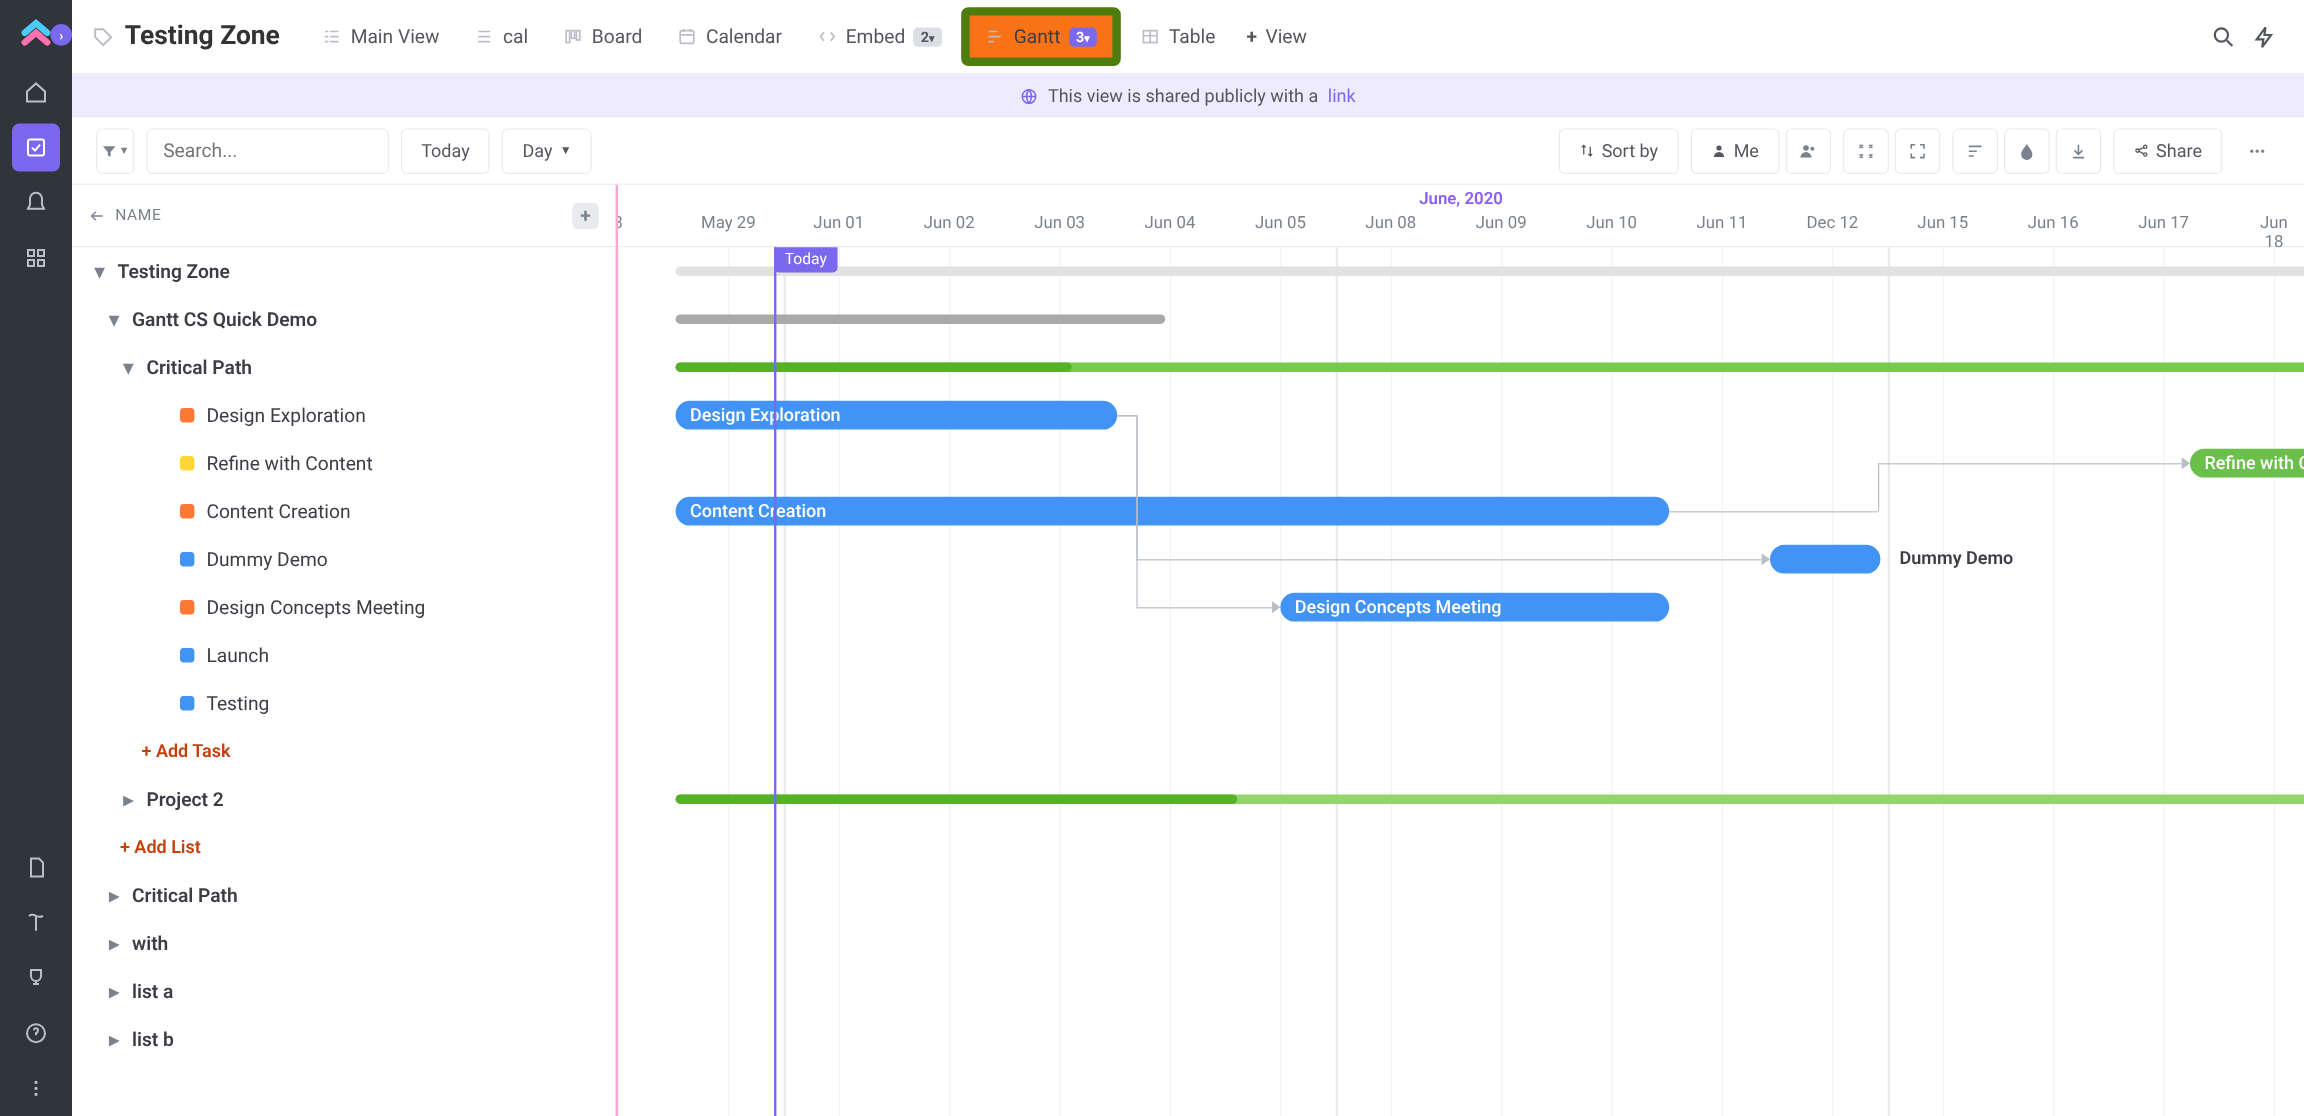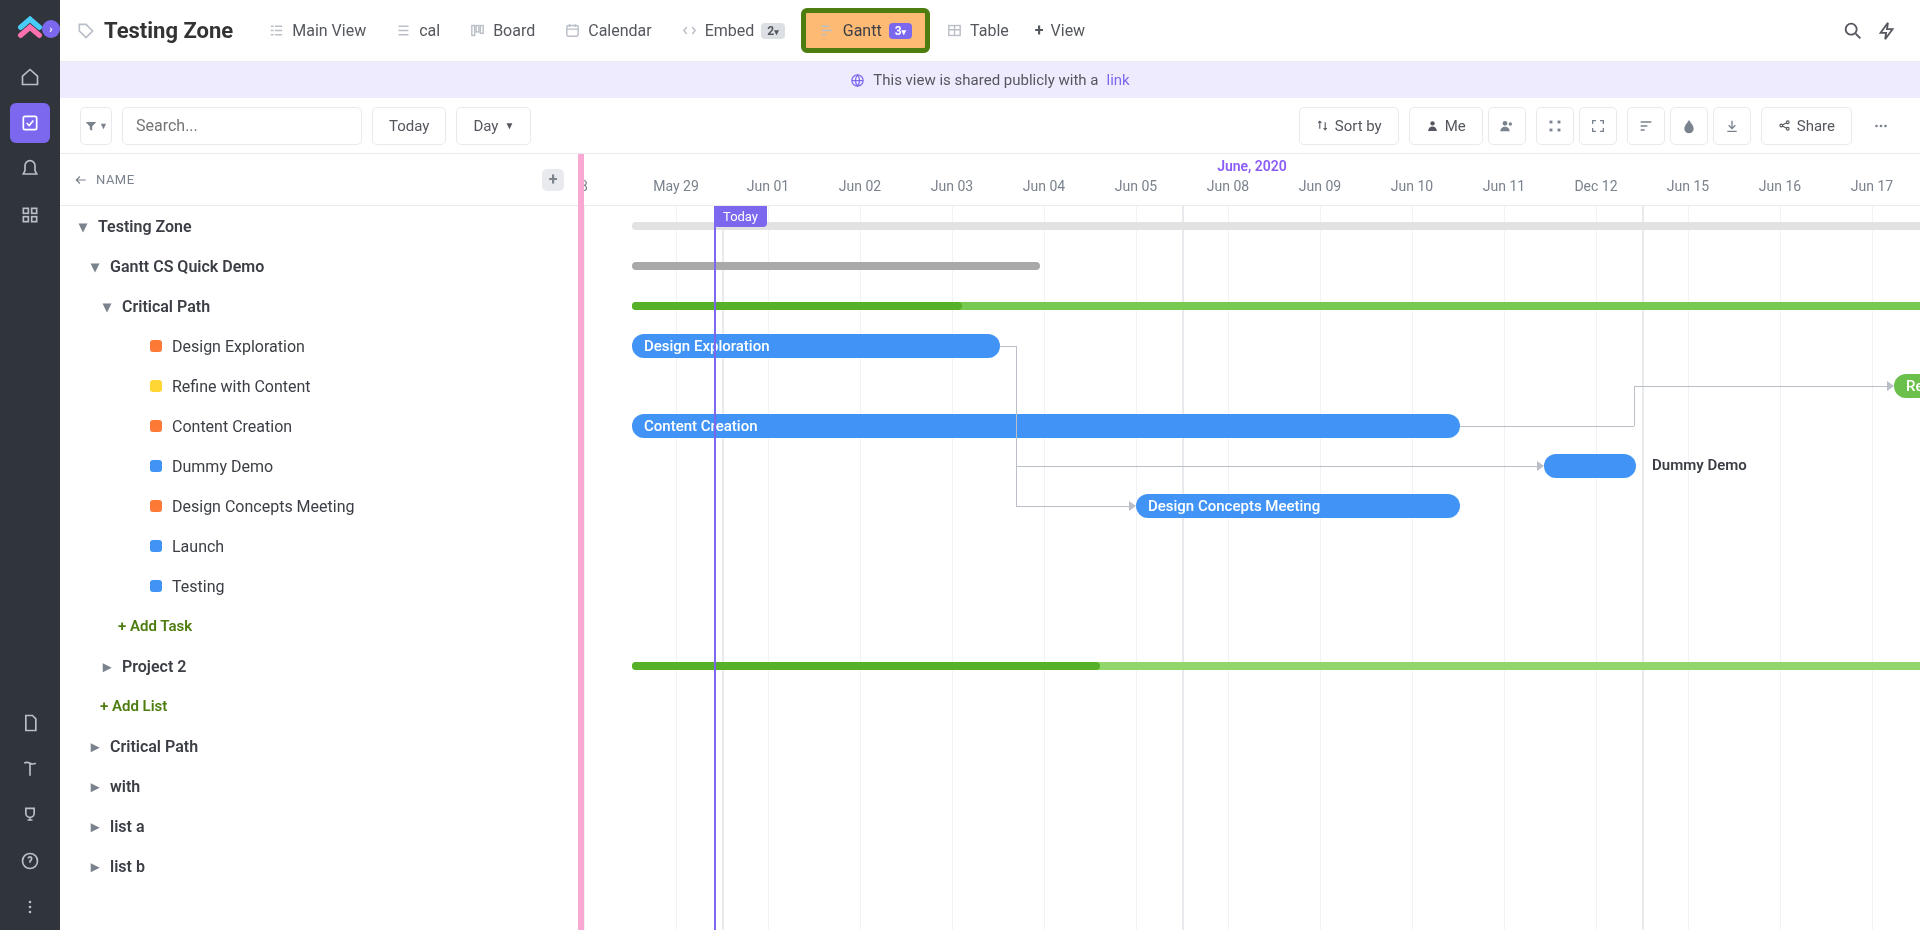--- a/index.html
+++ b/index.html
@@ -13,48 +13,48 @@
 .nav-icon svg{width:20px;height:20px}
 .nav-icon.active{background:#7b68ee;color:#fff}
 .nav-spacer{flex:1}
 .main{flex:1;display:flex;flex-direction:column;overflow:hidden}
 .header{height:62px;display:flex;align-items:center;padding:0 22px 0 16px;border-bottom:1px solid #e8eaed}
 .space-title{display:flex;align-items:center;gap:8px;font-size:22px;font-weight:700;margin-right:22px}
 .space-title svg{width:20px;height:20px;color:#b9bec7}
 .views{display:flex;align-items:center;gap:3px}
 .view-tab{display:flex;align-items:center;gap:7px;padding:8px 13px;font-size:16px;color:#54575d;cursor:pointer;white-space:nowrap;border-radius:6px}
 .view-tab svg{width:17px;height:17px;color:#b9bec7}
-.view-tab.active{background:#fdba74;border:5px solid #4d7c0f;color:#3b3e45}
+.view-tab.active{background:#f97316;border:7px solid #4d7c0f;color:#3b3e45}
 .view-tab .badge{background:#dcdfe4;color:#54575d;font-size:12px;font-weight:700;padding:1px 6px;border-radius:4px}
 .view-tab.active .badge{background:#7b68ee;color:#fff}
 .header-spacer{flex:1}
 .header-actions{display:flex;align-items:center;gap:12px;color:#54575d}
 .header-actions svg{width:22px;height:22px;cursor:pointer}
 .banner{background:#eeebff;height:36px;display:flex;align-items:center;justify-content:center;gap:8px;font-size:15px;color:#54575d}
 .banner svg{width:15px;height:15px;color:#7b68ee}
 .banner a{color:#7b68ee;text-decoration:none}
 .toolbar{height:56px;display:flex;align-items:center;padding:0 20px;gap:10px;border-bottom:1px solid #e8eaed}
 .filter-btn{width:32px;height:38px;border:1px solid #e8eaed;border-radius:5px;display:flex;align-items:center;justify-content:center;cursor:pointer;color:#7a828d}
-.search{border:1px solid #e8eaed;border-radius:5px;height:38px;padding:0 13px;width:240px;font-size:16px;color:#54575d}
+.search{border:1px solid #e8eaed;border-radius:5px;height:38px;padding:0 13px;width:202px;font-size:16px;color:#54575d}
 .tb-btn{border:1px solid #e8eaed;border-radius:5px;height:38px;padding:0 16px;display:flex;align-items:center;gap:6px;cursor:pointer;font-size:15px;color:#54575d;background:#fff}
 .tb-spacer{flex:1}
 .tb-icon{border:1px solid #e8eaed;border-radius:5px;height:38px;width:38px;display:flex;align-items:center;justify-content:center;cursor:pointer;color:#7a828d}
 .tb-group{display:flex;gap:5px}
 .content{flex:1;display:flex;overflow:hidden}
-.task-panel{width:524px;border-right:6px solid #f9a8d4;overflow-y:auto}
+.task-panel{width:455px;border-right:2px solid #f9a8d4;overflow-y:auto}
 .tp-header{height:52px;display:flex;align-items:center;padding:0 14px;border-bottom:1px solid #e8eaed;font-size:13px;color:#7a828d;gap:8px}
 .tp-header-label{flex:1;letter-spacing:.5px}
 .tp-add{width:22px;height:22px;background:#e8eaed;border-radius:5px;display:flex;align-items:center;justify-content:center;color:#7a828d;cursor:pointer;font-size:16px;font-weight:700}
 .task-row{height:40px;display:flex;align-items:center;padding:0 14px;cursor:pointer;font-size:16px;color:#3b3e45}
 .toggle{width:18px;height:18px;display:flex;align-items:center;justify-content:center;color:#7a828d;margin-right:6px}
 .indent-0{padding-left:14px;font-weight:600}
 .indent-1{padding-left:26px;font-weight:600}
 .indent-2{padding-left:38px;font-weight:600}
 .indent-3{padding-left:90px;font-weight:400}
-.add-row{color:#4d7c0f;font-size:15px}
+.add-row{color:#c2410c;font-size:15px}
 .add-row.indent-1{padding-left:40px}
 .add-row.indent-2{padding-left:58px}
 .task-dot{width:12px;height:12px;border-radius:3px;margin-right:10px;flex-shrink:0}
 .gantt{flex:1;overflow:hidden;position:relative}
 .gantt-header{height:52px;border-bottom:1px solid #e8eaed}
 .gh-month{height:24px;display:flex;align-items:center;justify-content:center;font-size:14px;color:#8b5cf6;font-weight:600}
 .gh-days{height:28px;display:flex;position:relative}
 .gh-day{position:absolute;top:0;font-size:14px;color:#7a828d;text-align:center;transform:translateX(-50%)}
 .gantt-body{position:relative;height:calc(100% - 52px)}
 .grid-line{position:absolute;top:0;bottom:0;width:1px;background:#f1f2f4}

